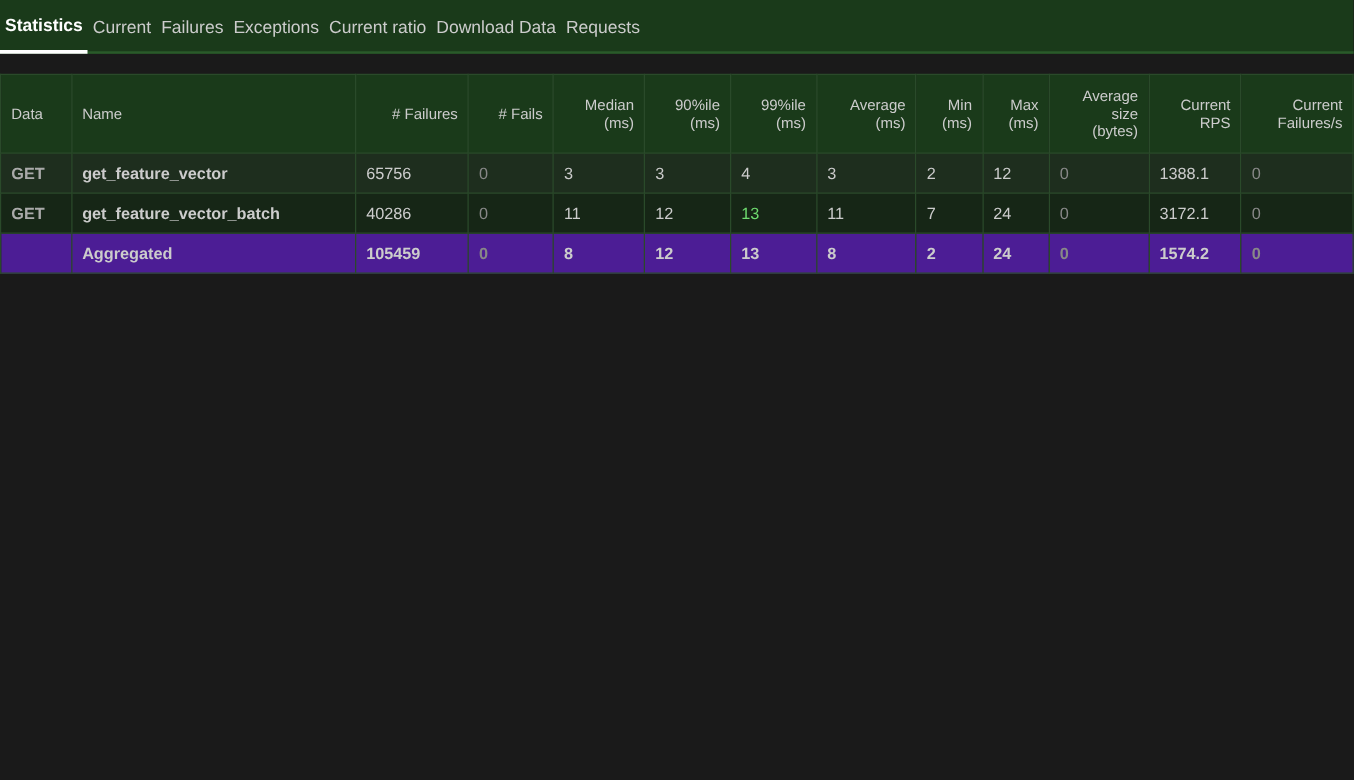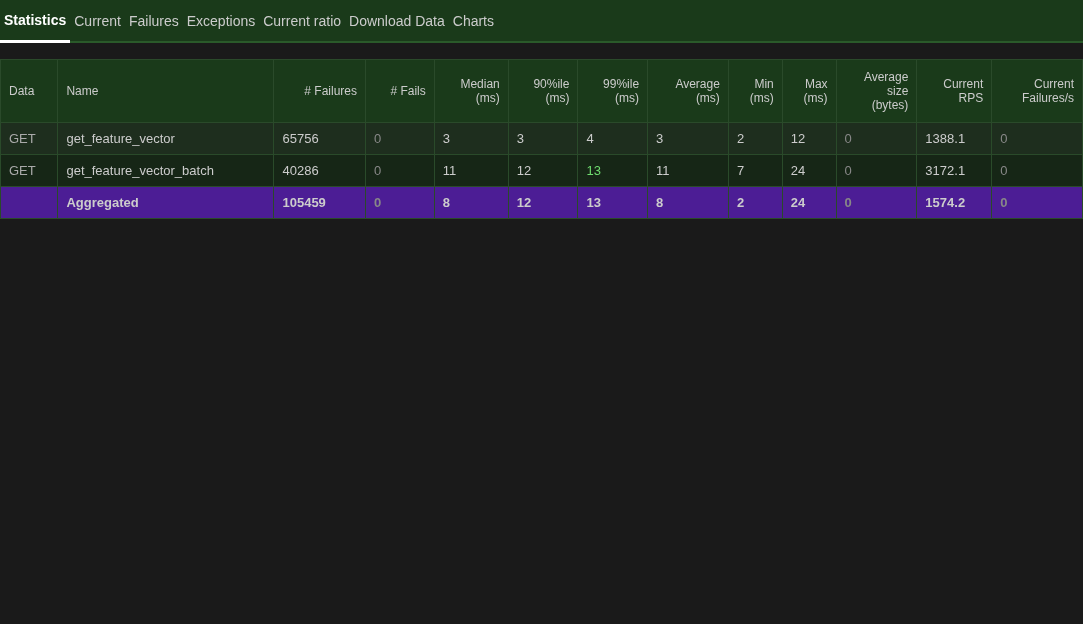--- a/index.html
+++ b/index.html
@@ -92,20 +92,21 @@
     tbody td {
       padding: 8px 8px;
       color: #ccc;
       border: 1px solid #2a4a2a;
       font-size: 13px;
     }
 
     tbody td:first-child,
     tbody td:nth-child(2) {
       text-align: left;
+      font-weight: bold;
     }
 
     tbody td.type-col {
       color: #aaa;
     }
 
     tbody td.name-col {
       color: #ccc;
     }
 
@@ -122,21 +123,21 @@
 </head>
 <body>
 
 <nav class="nav-bar">
   <a class="nav-item active">Statistics</a>
   <a class="nav-item">Current</a>
   <a class="nav-item">Failures</a>
   <a class="nav-item">Exceptions</a>
   <a class="nav-item">Current ratio</a>
   <a class="nav-item">Download Data</a>
-  <a class="nav-item">Charts</a>
+  <a class="nav-item">Requests</a>
 </nav>
 
 <div class="main-content">
   <table>
     <thead>
       <tr>
         <th>Data</th>
         <th>Name</th>
         <th># Failures</th>
         <th># Fails</th>

